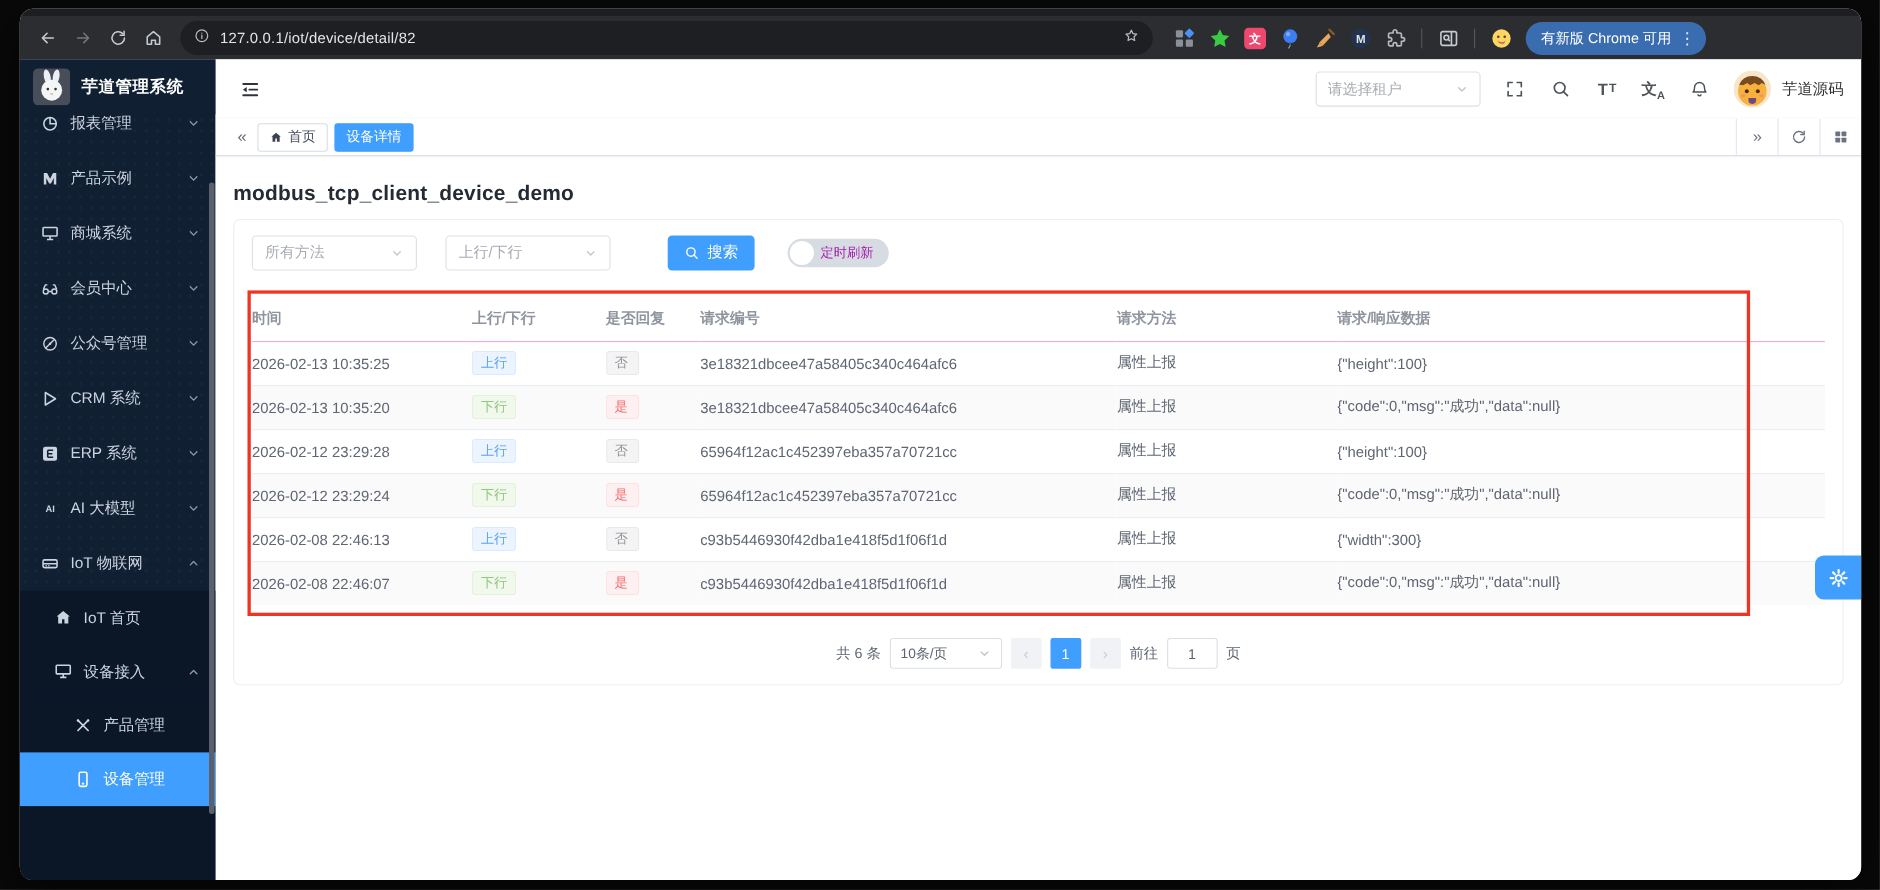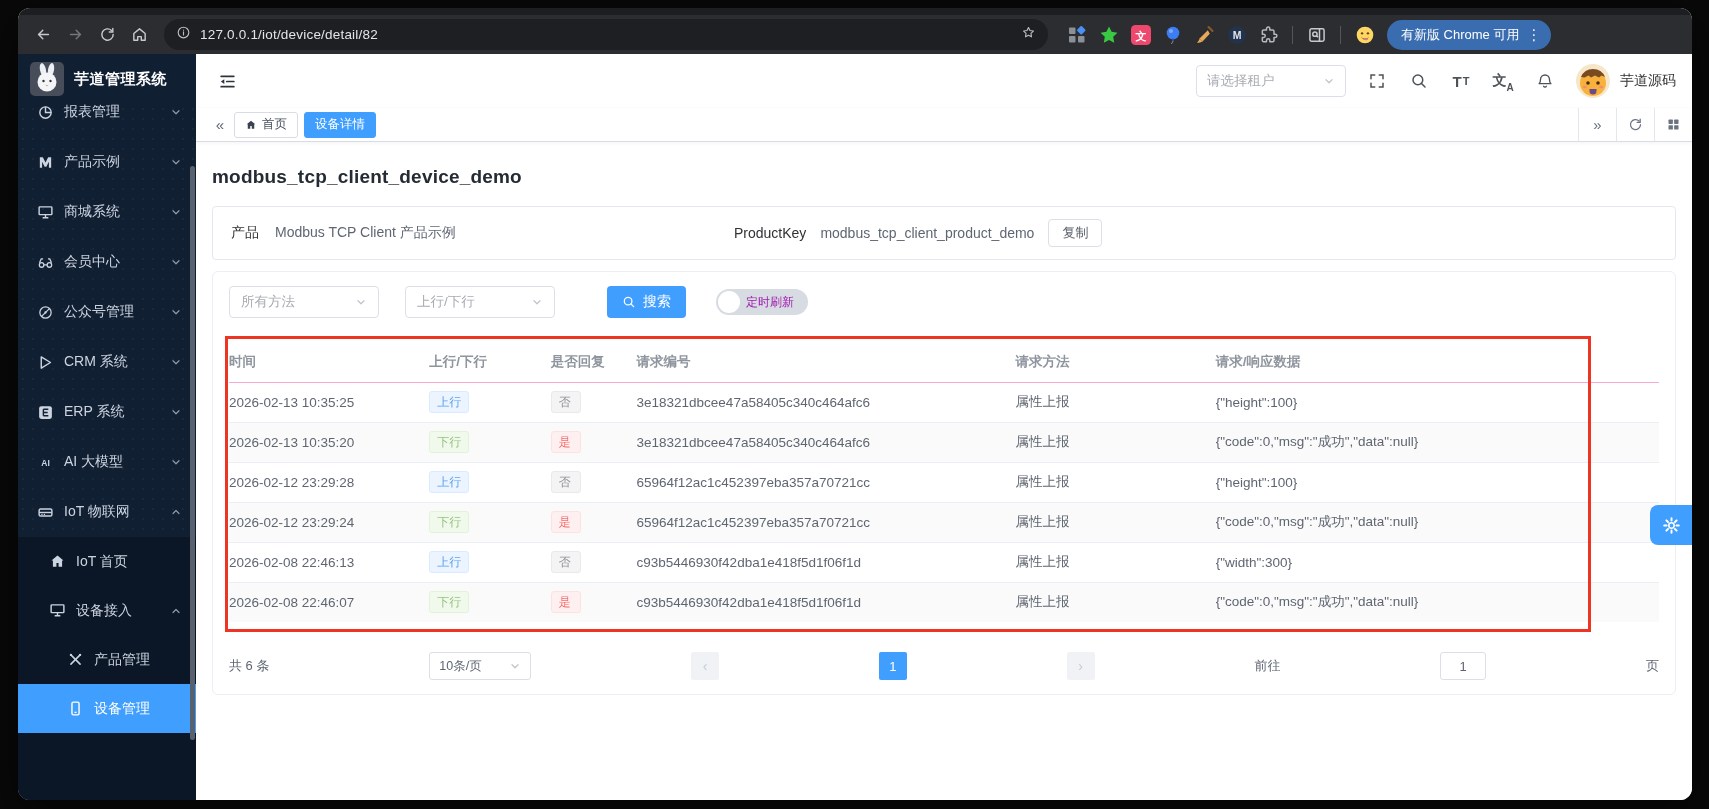--- a/index.html
+++ b/index.html
@@ -91,21 +91,21 @@
 .msg th{height:40px;color:#8f959e;font-weight:600;text-align:left;border-bottom:1px solid #f9a8d4}
 .msg td{height:40px;color:#5f6672;text-align:left;border-bottom:1px solid #ebeef5;white-space:nowrap;overflow:hidden}
 .msg tbody tr:nth-child(even) td{background:#fafafa}
 .msg tbody tr:last-child td{border-bottom:none}
 .tag{display:inline-block;min-width:30px;height:22px;line-height:20px;padding:0 7px;border-radius:3px;border:1px solid;font-size:12px}
 .tag.up{color:#5ba2f5;background:#ecf5ff;border-color:#d9ecff}
 .tag.down{color:#94c57e;background:#f0f9eb;border-color:#e1f3d8}
 .tag.no{color:#909399;background:#f4f4f5;border-color:#e9e9eb}
 .tag.yes{color:#f56c6c;background:#fef0f0;border-color:#fde2e2}
 .annot-box{position:absolute;left:-4px;top:-6px;width:1366px;height:296px;border:3px solid #ee3524;pointer-events:none;z-index:5}
-.pager{margin-top:30px;display:flex;align-items:center;justify-content:space-between;gap:8px;font-size:13px;color:#5f6672}
+.pager{margin-top:30px;display:flex;align-items:center;justify-content:center;gap:8px;font-size:13px;color:#5f6672}
 .pg-select{width:102px;height:28px;border:1px solid #dcdfe6;border-radius:3px;display:flex;align-items:center;padding:0 9px;gap:4px;color:#5f6672;font-size:12.5px}
 .pg-select .ph{flex:1}
 .pg-btn{width:28px;height:28px;border-radius:2px;background:#f0f2f5;display:flex;align-items:center;justify-content:center;color:#c6cad2;font-size:14px}
 .pg-cur{width:28px;height:28px;border-radius:2px;background:#409eff;color:#fff;display:flex;align-items:center;justify-content:center;font-size:13px}
 .pg-input{width:46px;height:28px;border:1px solid #dcdfe6;border-radius:3px;text-align:center;color:#5f6672;font-size:13px;font-family:inherit;outline:none}
 .gear-float{position:absolute;right:0;top:497px;width:42px;height:40px;background:#409eff;border-radius:8px 0 0 8px;display:flex;align-items:center;justify-content:center;color:#fff;z-index:10}
 .gear-float svg{width:19px;height:19px}
 </style>
 </head>
 <body>
@@ -492,31 +492,20 @@
                   <rect x="4" y="13" width="7" height="7" rx="1"></rect>
                   <rect x="13" y="13" width="7" height="7" rx="1"></rect>
                 </svg>
               </span>
         </div>
       </div>
 
       <div class="content">
         <div class="page-title">modbus_tcp_client_device_demo</div>
 
-        <div class="product-card">
-          <div class="pc-pair">
-            <span class="pc-label">产品</span>
-            <span class="pc-value">Modbus TCP Client 产品示例</span>
-          </div>
-          <div class="pc-right">
-            <span class="pc-label">ProductKey</span>
-            <span class="pc-value">modbus_tcp_client_product_demo</span>
-            <span class="copy-btn">复制</span>
-          </div>
-        </div>
 
 
         <div class="panel">
           <div class="filters">
             <div class="f-select">
               <span class="ph">所有方法</span>
               <span class="chev">
                     <svg viewBox="0 0 24 24" fill="none" stroke="currentColor" stroke-width="2.4" stroke-linecap="round" stroke-linejoin="round">
                       <path d="M6 9.5l6 6 6-6"></path>
                     </svg>

